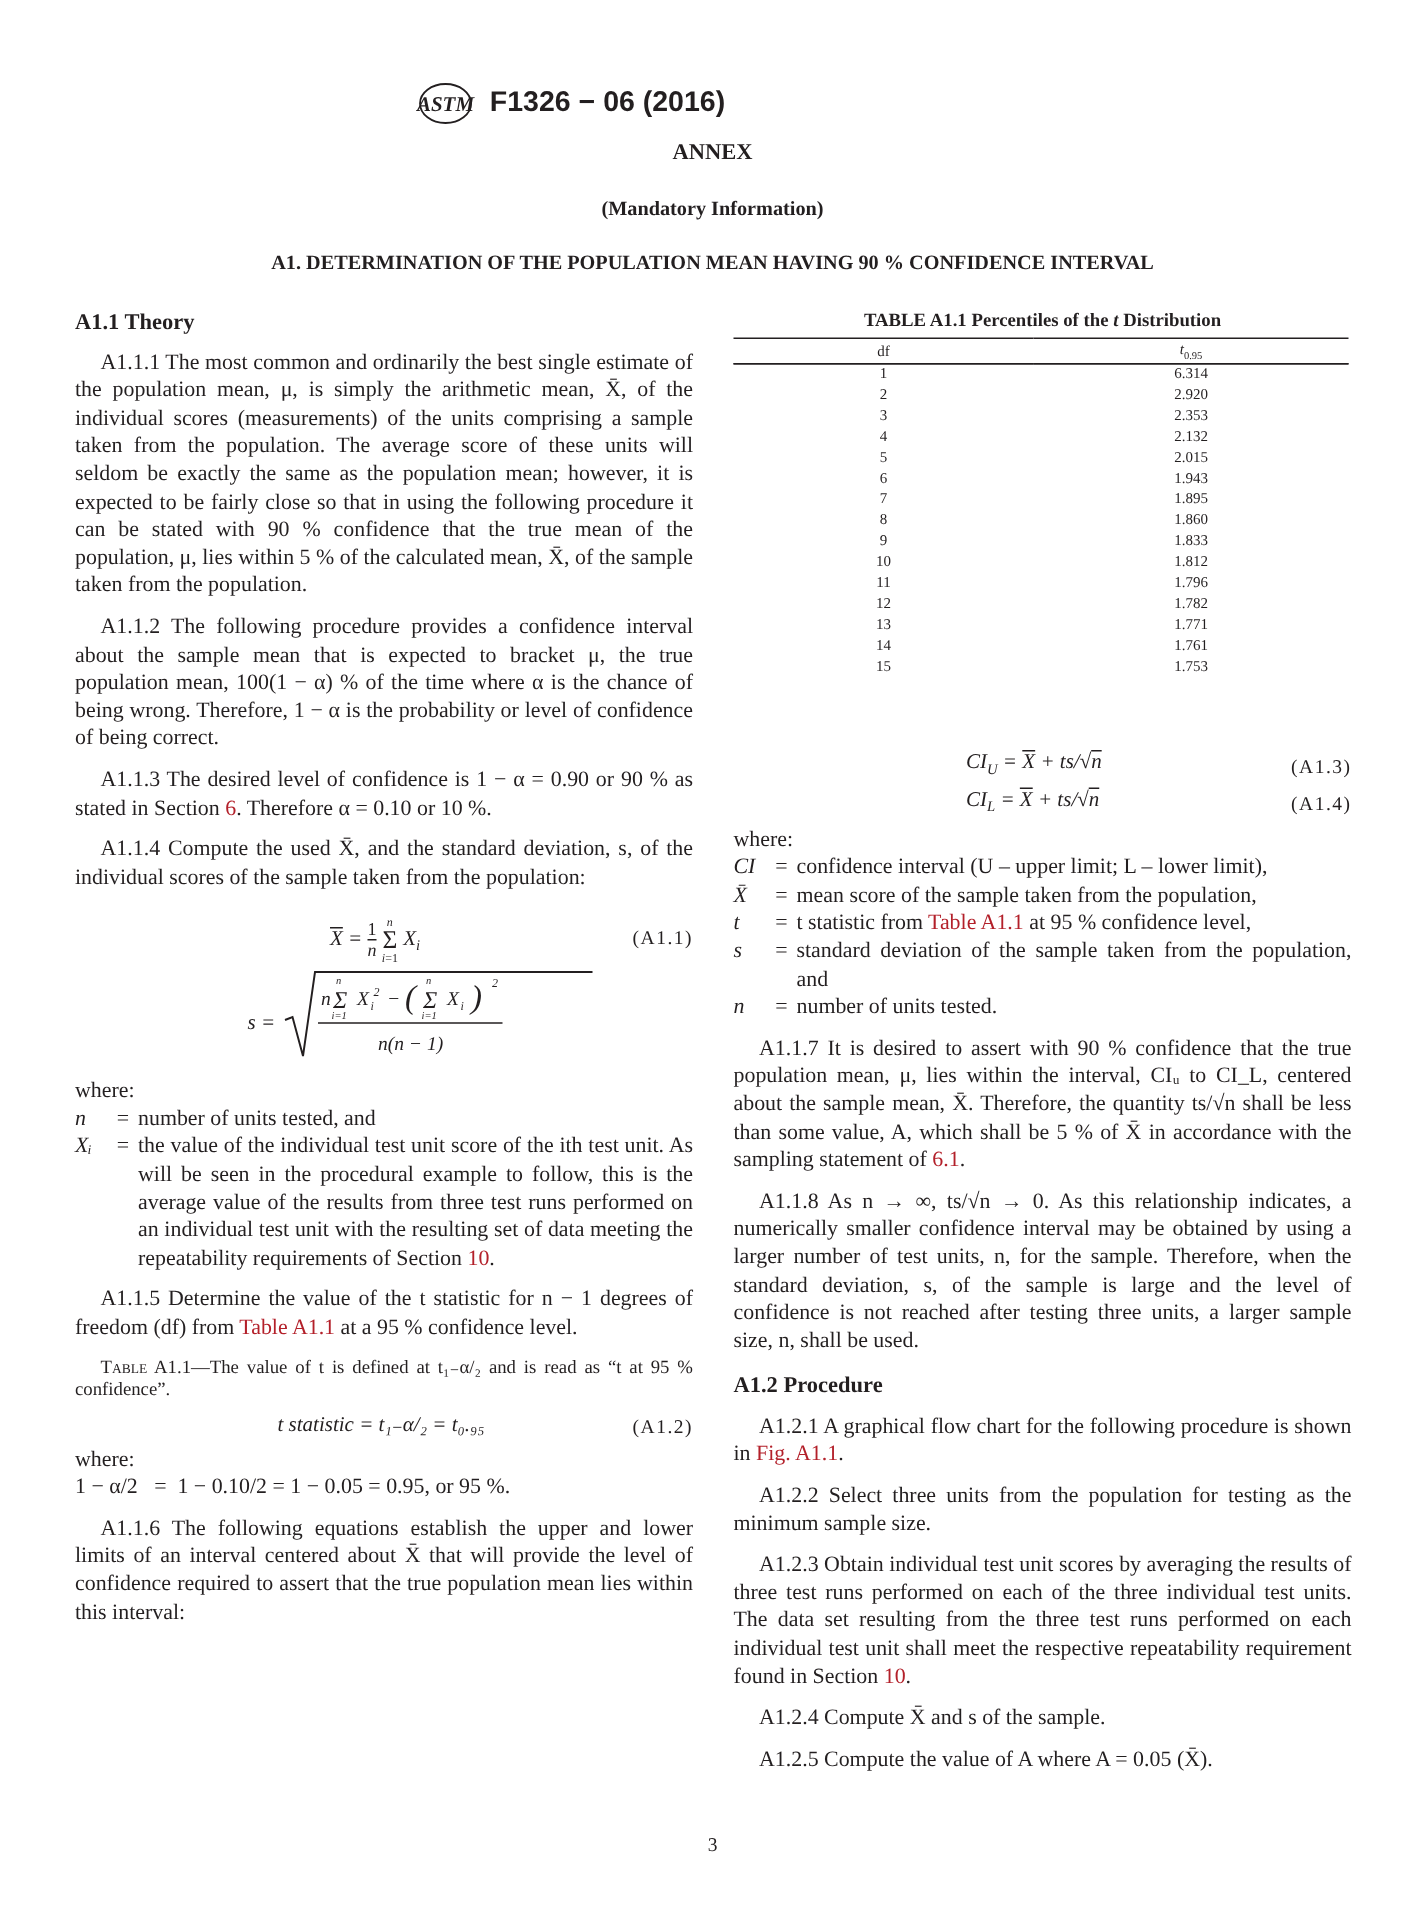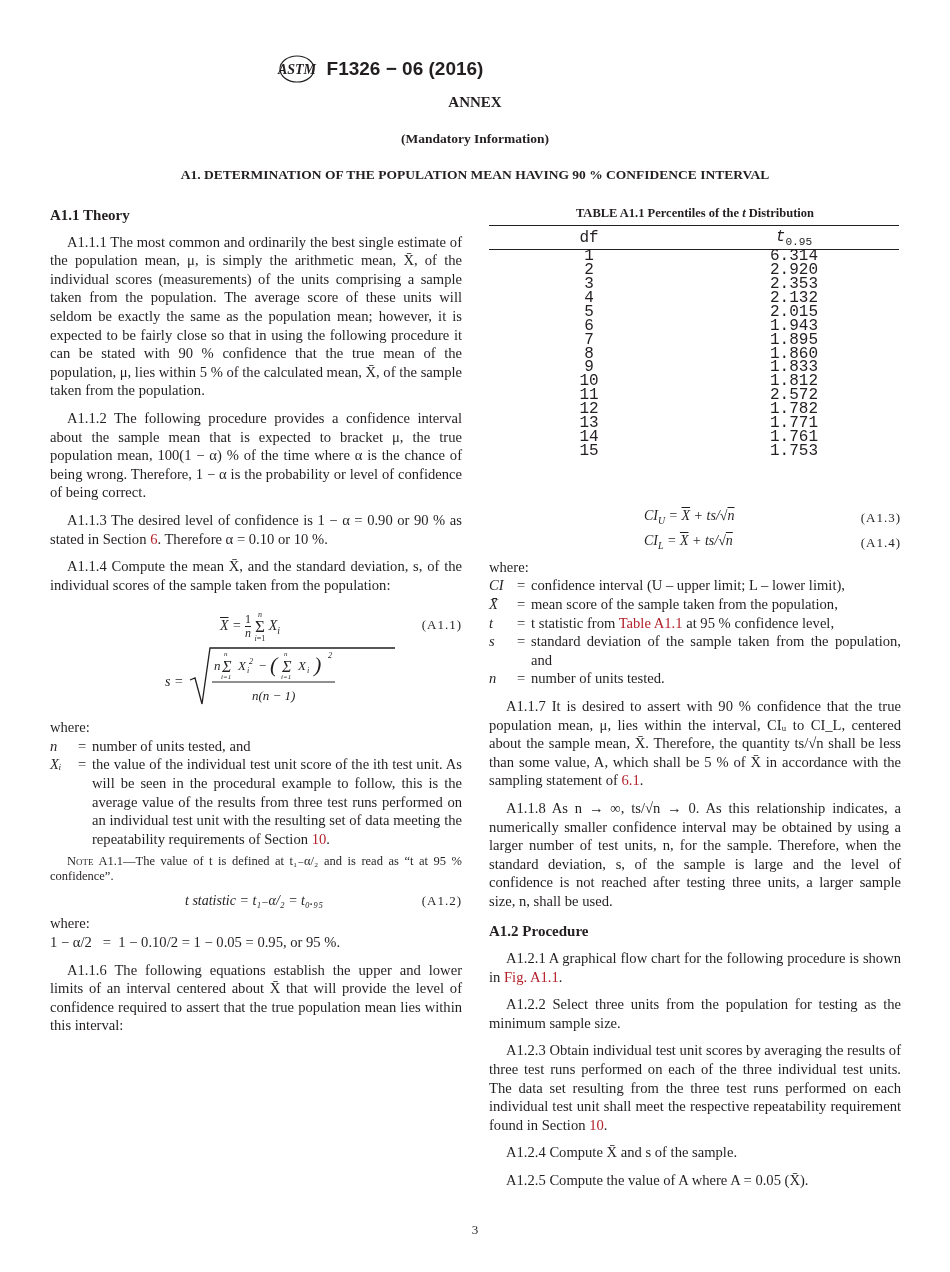--- a/index.html
+++ b/index.html
@@ -17,21 +17,21 @@
   .eq { position: relative; height: 22px; font-style: italic; font-size: 14px; }
   .eq .num { position: absolute; right: 0; font-style: normal; letter-spacing: 1px; font-size: 13px; }
   .deflist { width: 100%; border-collapse: collapse; font-size: 14.6px; line-height: 18.6px; }
   .deflist td { vertical-align: top; padding: 0; }
   .deflist td.sym { width: 22px; font-style: italic; }
   .deflist td.eqs { width: 20px; text-align: center; }
   .deflist td.def { text-align: justify; }
   .note { font-size: 12.5px; line-height: 15px; text-indent: 17px; margin: 6px 0 8px 0; }
   .smallcaps { font-variant: small-caps; }
   .tbl-title { font-family: Liberation Serif, serif; font-weight: bold; font-size: 12.5px; text-align: center; }
-  table.tdist { width: 410px; border-collapse: collapse; font-family: Liberation Mono, monospace; font-size: 16px; }
+  table.tdist { width: 410px; border-collapse: collapse; font-family: Liberation Serif, serif; font-size: 10px; }
   table.tdist th { font-weight: normal; border-top: 1.6px solid #231f20; border-bottom: 0.8px solid #231f20; padding: 2px 0 1px 0; }
   table.tdist td { text-align: center; padding: 0; line-height: 13.9px; }
   table.tdist .c1 { width: 200px; }
   .page-num { left: 0; width: 950px; text-align: center; font-size: 13px; top: 1222px; }
   sub { font-size: 70%; }
 </style>
 </head>
 <body>
 
 <div class="abs header">
@@ -46,21 +46,21 @@
 
 <div class="abs center-title" style="top:94px;font-size:15px;">ANNEX</div>
 <div class="abs center-title" style="top:131px;font-size:13.5px;">(Mandatory Information)</div>
 <div class="abs center-title" style="top:167px;font-size:13.5px;">A1.  DETERMINATION OF THE POPULATION MEAN HAVING 90 % CONFIDENCE INTERVAL</div>
 
 <div class="abs col" style="left:50px;top:206px;">
   <div class="h2">A1.1  Theory</div>
   <p>A1.1.1 The most common and ordinarily the best single estimate of the population mean, μ, is simply the arithmetic mean, X̄, of the individual scores (measurements) of the units comprising a sample taken from the population. The average score of these units will seldom be exactly the same as the population mean; however, it is expected to be fairly close so that in using the following procedure it can be stated with 90 % confidence that the true mean of the population, μ, lies within 5 % of the calculated mean, X̄, of the sample taken from the population.</p>
   <p>A1.1.2 The following procedure provides a confidence interval about the sample mean that is expected to bracket μ, the true population mean, 100(1 − α) % of the time where α is the chance of being wrong. Therefore, 1 − α is the probability or level of confidence of being correct.</p>
   <p><span>A1.1.3 The desired level of confidence is 1 − α = 0.90 or 90 % as stated in Section </span><span class="link">6</span><span>. Therefore α = 0.10 or 10 %.</span></p>
-  <p style="margin-bottom:12px;">A1.1.4 Compute the mean X̄, and the standard deviation, s, of the individual scores of the sample taken from the population:</p>
+  <p style="margin-bottom:12px;">A1.1.4 Compute the used X̄, and the standard deviation, s, of the individual scores of the sample taken from the population:</p>
 
   <div class="eq" style="height:38px;">
     <div style="position:absolute;left:170px;top:4px;">
       <span style="text-decoration:overline;">X</span> = <span style="display:inline-block;vertical-align:middle;text-align:center;font-style:normal;font-size:12px;line-height:13px;"><span style="display:block;border-bottom:1px solid #231f20;">1</span><span style="display:block;font-style:italic;">n</span></span>
       <span style="display:inline-block;vertical-align:middle;text-align:center;font-style:normal;line-height:9px;"><span style="display:block;font-size:8px;font-style:italic;">n</span><span style="display:block;font-size:17px;line-height:15px;">Σ</span><span style="display:block;font-size:8px;"><i>i</i>=1</span></span>
       X<sub>i</sub>
     </div>
     <span class="num" style="top:10px;">(A1.1)</span>
   </div>
 
@@ -98,22 +98,23 @@
       <td class="def">number of units tested, and</td>
     </tr>
     <tr>
       <td class="sym">Xᵢ</td>
       <td class="eqs">=</td>
       <td class="def"><span>the value of the individual test unit score of the ith test unit. As will be seen in the procedural example to follow, this is the average value of the results from three test runs performed on an individual test unit with the resulting set of data meeting the repeatability requirements of Section </span><span class="link">10</span><span>.</span></td>
     </tr>
   </tbody>
     </table>
 
-
-  <div class="note"><span class="smallcaps">Note</span><span> A1.1—The value of t is defined at t₁₋α/₂ and is read as “t at 95 % confidence”.</span></div>
+  <p style="margin-top:9px;"><span>A1.1.5 Determine the value of the t statistic for n − 1 degrees of freedom (df) from </span><span class="link">Table A1.1</span><span> at a 95 % confidence level.</span></p>
+
+  <div class="note"><span class="smallcaps">Table</span><span> A1.1—The value of t is defined at t₁₋α/₂ and is read as “t at 95 % confidence”.</span></div>
 
   <div class="eq">
     <span style="position:absolute;left:135px;top:0;">t statistic = t₁₋α/₂ = t₀.₉₅</span>
     <span class="num" style="top:0;">(A1.2)</span>
   </div>
 
   <div>where:</div>
   <div style="margin-bottom:9px;white-space:pre;">1 − α/2   =  1 − 0.10/2 = 1 − 0.05 = 0.95, or 95 %.</div>
 
   <p>A1.1.6 The following equations establish the upper and lower limits of an interval centered about X̄ that will provide the level of confidence required to assert that the true population mean lies within this interval:</p>
@@ -164,21 +165,21 @@
         <tr>
           <td class="c1">9</td>
           <td>1.833</td>
         </tr>
         <tr>
           <td class="c1">10</td>
           <td>1.812</td>
         </tr>
         <tr>
           <td class="c1">11</td>
-          <td>2.572</td>
+          <td>1.796</td>
         </tr>
         <tr>
           <td class="c1">12</td>
           <td>1.782</td>
         </tr>
         <tr>
           <td class="c1">13</td>
           <td>1.771</td>
         </tr>
         <tr>

